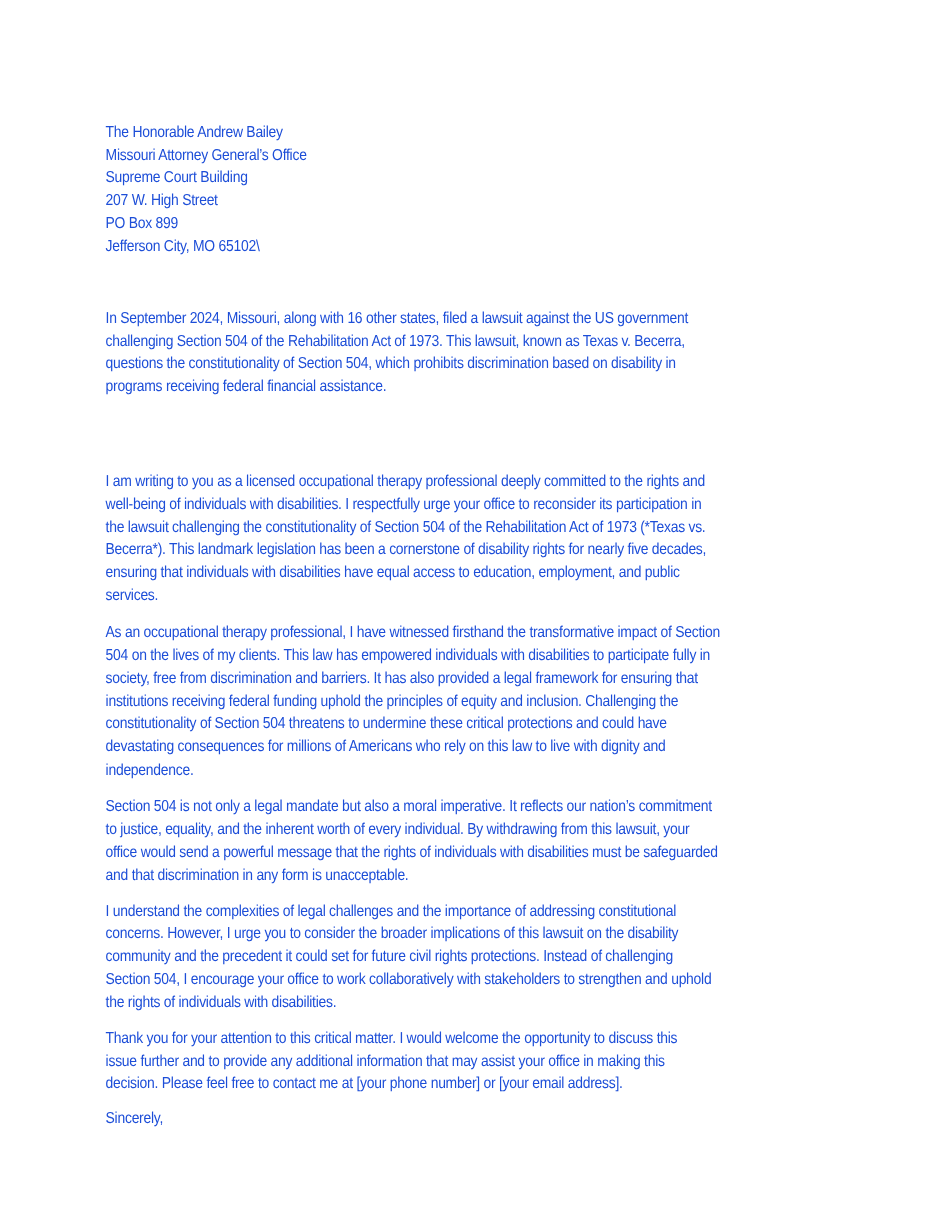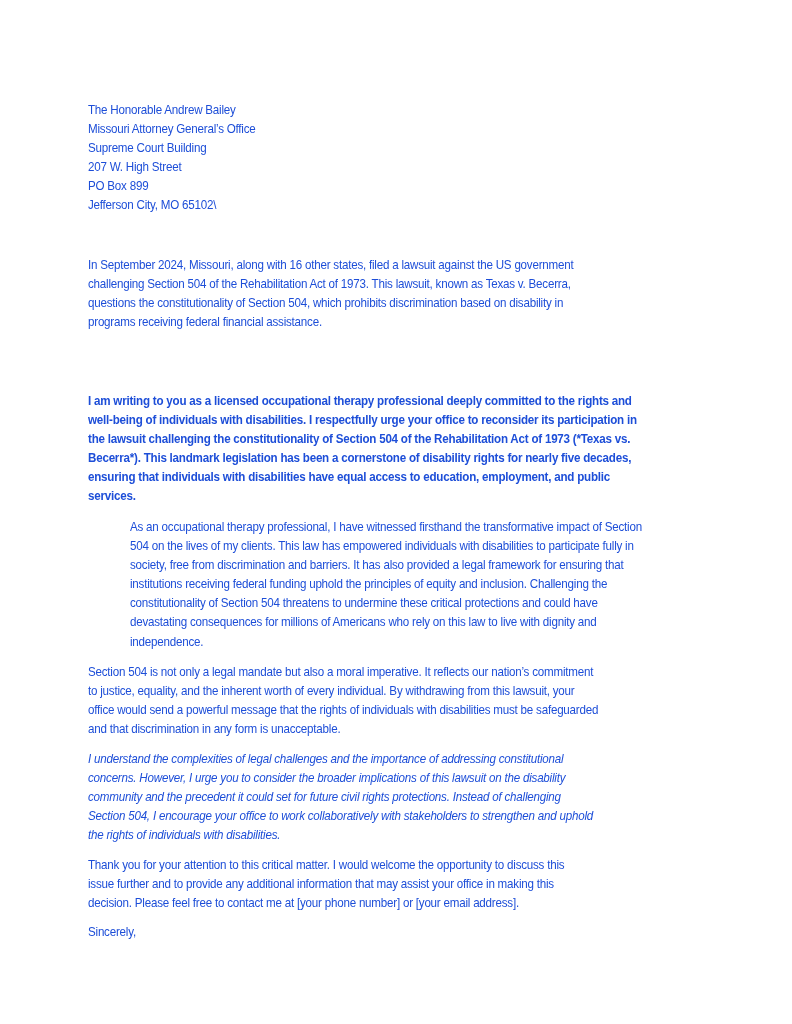--- a/index.html
+++ b/index.html
@@ -10,24 +10,24 @@
   }
   .block { position: absolute; left: 88px; width: 640px; }
   .line {
     display: block; white-space: nowrap; font-size: 13.2px; line-height: 19.1px;
     letter-spacing: -0.25px; transform-origin: left center;
   }
   .addr { top: 88px; }
   .salutation { top: 214px; }
   .p1 { top: 243px; }
   .p2 { top: 330px; }
-  .p3 { top: 379px; font-weight: bold; }
-  .p4 { top: 505px; margin-left: 42px; }
+  .p3 { top: 379px; }
+  .p4 { top: 505px; }
   .p5 { top: 650px; }
-  .p6 { top: 737px; font-style: italic; }
+  .p6 { top: 737px; }
   .p7 { top: 843px; }
   .closing { top: 910px; }
   .line.cond { transform: scaleX(0.88); }
 </style>
 </head>
 <body>
 
 <div class="page">
 
   <div class="block addr">

